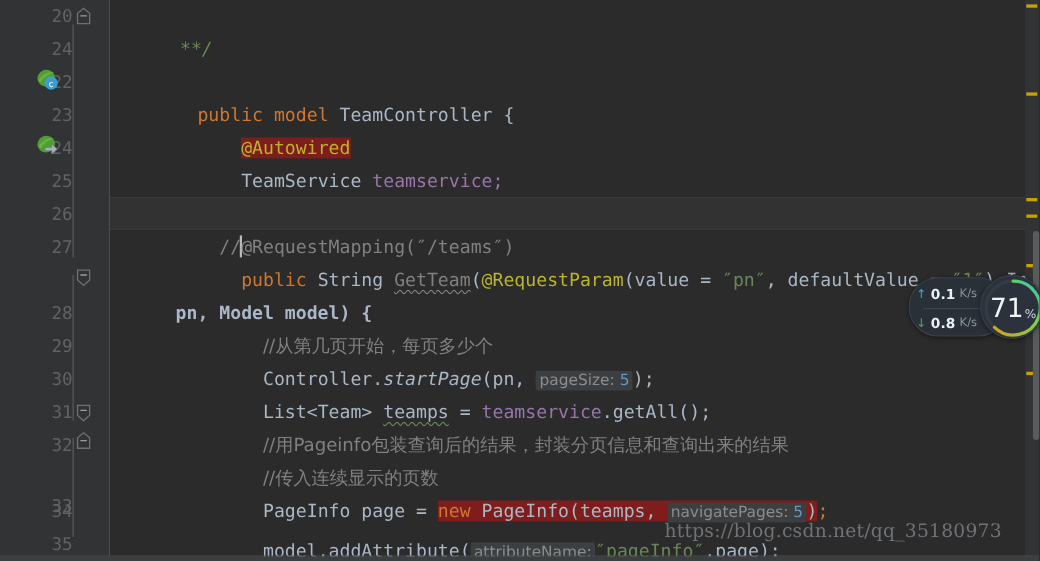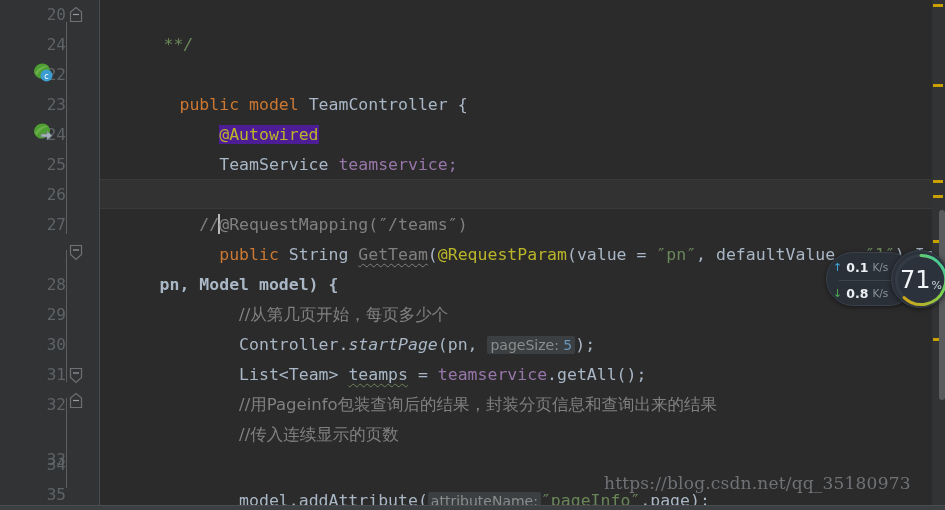--- a/index.html
+++ b/index.html
@@ -84,21 +84,21 @@
   .ital     { font-style: italic; }
   .paramhint {
     background: #3c3f41;
     color: #8c8c8c;
     border-radius: 2px;
     padding: 1px 3px;
     font-size: 14px;
     font-family: "DejaVu Sans", "Liberation Sans", sans-serif;
   }
   .paramhint .num { color: #6897bb; }
-  .hl-usage { background: #4c1d95; }
+  .hl-usage { background: #7f1d1d; }
   .err-underline {
     color: #808080;
     text-decoration: underline wavy #808080;
     text-decoration-thickness: 1px;
     text-underline-offset: 3px;
   }
   .warn-underline {
     text-decoration: underline wavy #6a8759;
     text-decoration-thickness: 1px;
     text-underline-offset: 3px;
@@ -357,20 +357,23 @@
     </div>
 
     <div class="code-line" style="top:360px;">
       <span class="t">&nbsp;&nbsp;&nbsp;&nbsp;&nbsp;&nbsp;&nbsp;&nbsp;</span><span class="cmt cn">//用Pageinfo包装查询后的结果，封装分页信息和查询出来的结果</span>
     </div>
 
     <div class="code-line" style="top:390px;">
       <span class="t">&nbsp;&nbsp;&nbsp;&nbsp;&nbsp;&nbsp;&nbsp;&nbsp;</span><span class="cmt cn">//传入连续显示的页数</span>
     </div>
 
+    <div class="code-line" style="top:420px;">
+      <span class="t">&nbsp;&nbsp;&nbsp;&nbsp;&nbsp;&nbsp;&nbsp;&nbsp;</span><span class="plain">PageInfo page = </span><span class="hl-usage"><span class="kw">new</span><span class="plain"> PageInfo(teamps, </span><span class="paramhint"><span>navigatePages:</span> <span class="num">5</span></span><span class="plain">)</span></span><span class="kw">;</span>
+    </div>
 
     <div class="code-line" style="top:456px;">
       <span class="t">&nbsp;&nbsp;&nbsp;&nbsp;&nbsp;&nbsp;&nbsp;&nbsp;</span><span class="plain">model.addAttribute(</span><span class="paramhint"><span>attributeName:</span></span><span class="str">″pageInfo″</span><span class="plain">,page);</span>
     </div>
 
     <div class="code-line" style="top:480px;"></div>
   </div>
 
   <div class="watermark">https://blog.csdn.net/qq_35180973</div>
 

